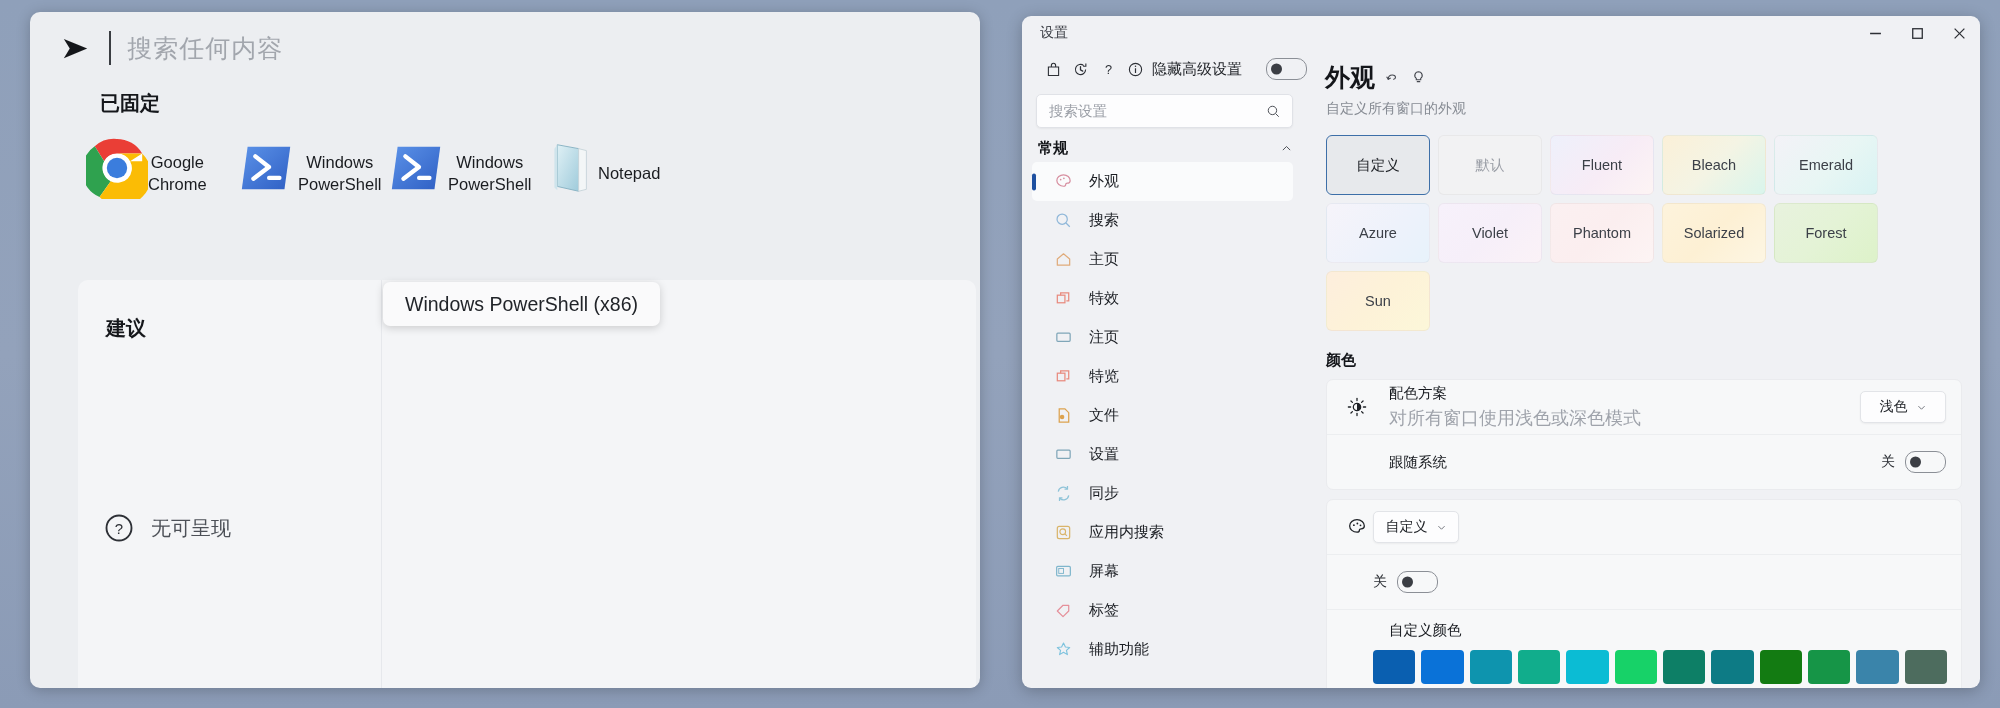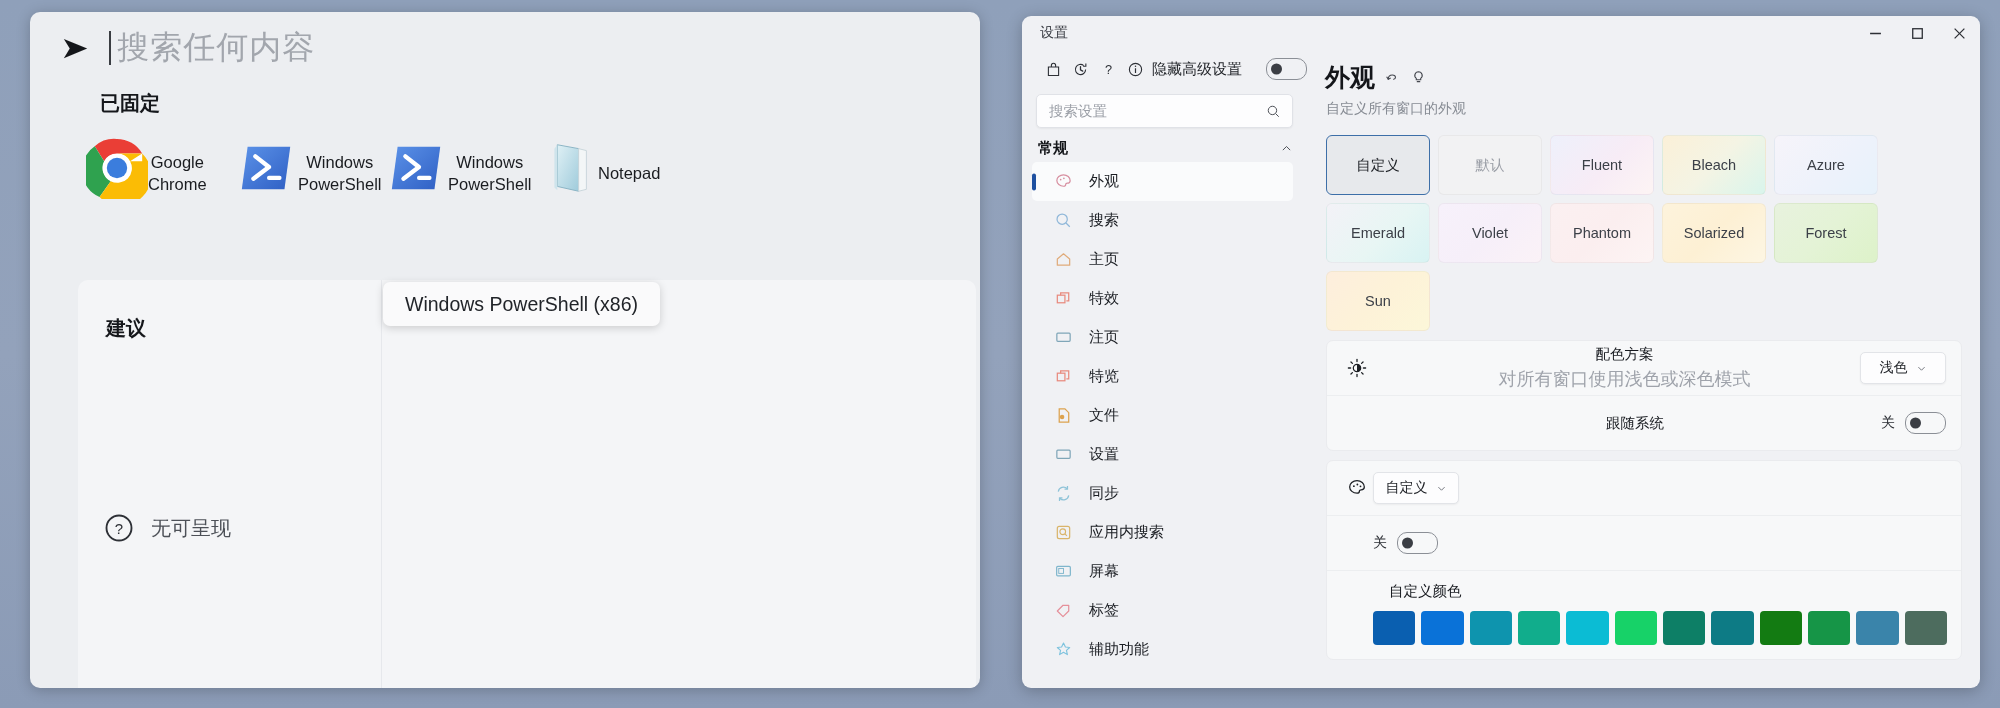--- a/index.html
+++ b/index.html
@@ -37,22 +37,22 @@
     line-height: 1;
     color: #14161a;
     transform: scaleX(1.15);
   }
   #caret {
     width: 2px; height: 34px;
     background: #3a3d42;
     margin-left: 22px;
   }
   #searchPlaceholder {
-    margin-left: 6px;
-    font-size: 32px;
+    margin-left: 16px;
+    font-size: 25px;
     color: #a2a6ad;
     letter-spacing: 1px;
   }
   #pinnedLabel {
     position: absolute;
     left: 70px; top: 78px;
     font-size: 20px;
     font-weight: bold;
     color: #15171b;
   }
@@ -290,21 +290,20 @@
     background: #f7f8f9;
     border-radius: 7px;
     border: 1px solid #eaebee;
     overflow: hidden;
   }
   .row {
     display: flex; align-items: center;
     min-height: 54px;
     padding: 0 15px 0 14px;
     position: relative;
-    text-align: center;
   }
   .row + .row { border-top: 1px solid #eceef0; }
   .row-ico {
     width: 32px; display: flex; justify-content: center;
     color: #2f3views;
   }
   .row-text { margin-left: 16px; flex: 1; }
   .row-title { font-size: 14.5px; color: #16191e; }
   .row-sub { font-size: 18px; color: #9fa3ab; margin-top: 3px; }
   .dropdown {
@@ -664,43 +663,44 @@
           </div>
         <div class="theme-card" style="background:#f2f2f3;color:#9a9ea6">
             <span>默认</span>
           </div>
         <div class="theme-card" style="background:linear-gradient(135deg,#eef0fb 0%,#f7ecf6 55%,#fdf4f4 100%)">
             <span>Fluent</span>
           </div>
         <div class="theme-card" style="background:linear-gradient(135deg,#fbf0d8 0%,#f4f4e4 50%,#d9f5ec 100%)">
             <span>Bleach</span>
           </div>
+        <div class="theme-card" style="background:linear-gradient(135deg,#f3f2f7 0%,#e8f6f4 55%,#d8f3f3 100%)">
+            <span>Emerald</span>
+          </div>
         <div class="theme-card" style="background:linear-gradient(135deg,#f6f4fa 0%,#eef2fb 55%,#e7f2fb 100%)">
             <span>Azure</span>
           </div>
-        <div class="theme-card" style="background:linear-gradient(135deg,#f3f2f7 0%,#e8f6f4 55%,#d8f3f3 100%)">
-            <span>Emerald</span>
-          </div>
         <div class="theme-card" style="background:linear-gradient(135deg,#f7f1fb 0%,#f6eff9 50%,#fbf2f7 100%)">
             <span>Violet</span>
           </div>
         <div class="theme-card" style="background:linear-gradient(135deg,#fbf0f1 0%,#fbeeef 50%,#fdf4f4 100%)">
             <span>Phantom</span>
           </div>
         <div class="theme-card" style="background:linear-gradient(135deg,#fdf3dc 0%,#fdf0d4 50%,#fdf6e3 100%)">
             <span>Solarized</span>
           </div>
         <div class="theme-card" style="background:linear-gradient(135deg,#e8f2de 0%,#e4f3d6 50%,#ddf2c9 100%)">
             <span>Forest</span>
           </div>
         <div class="theme-card" style="background:linear-gradient(135deg,#fdeedd 0%,#fdf2d8 50%,#fcf7d9 100%)">
             <span>Sun</span>
           </div>
       </div>
 
+      <div id="colorsHeading">颜色</div>
 
       <div class="card-group">
         <div class="row">
           <span class="row-ico">
             <svg width="22" height="22" viewBox="0 0 24 24">
               <path d="M12 8a4 4 0 0 1 0 8z" fill="#1d2025"></path>
               <circle cx="12" cy="12" r="4" fill="none" stroke="#1d2025" stroke-width="1.4"></circle>
               <g stroke="#1d2025" stroke-width="1.4" stroke-linecap="round">
                 <line x1="12" y1="2.6" x2="12" y2="5"></line>
                   <line x1="12" y1="19" x2="12" y2="21.4"></line>

